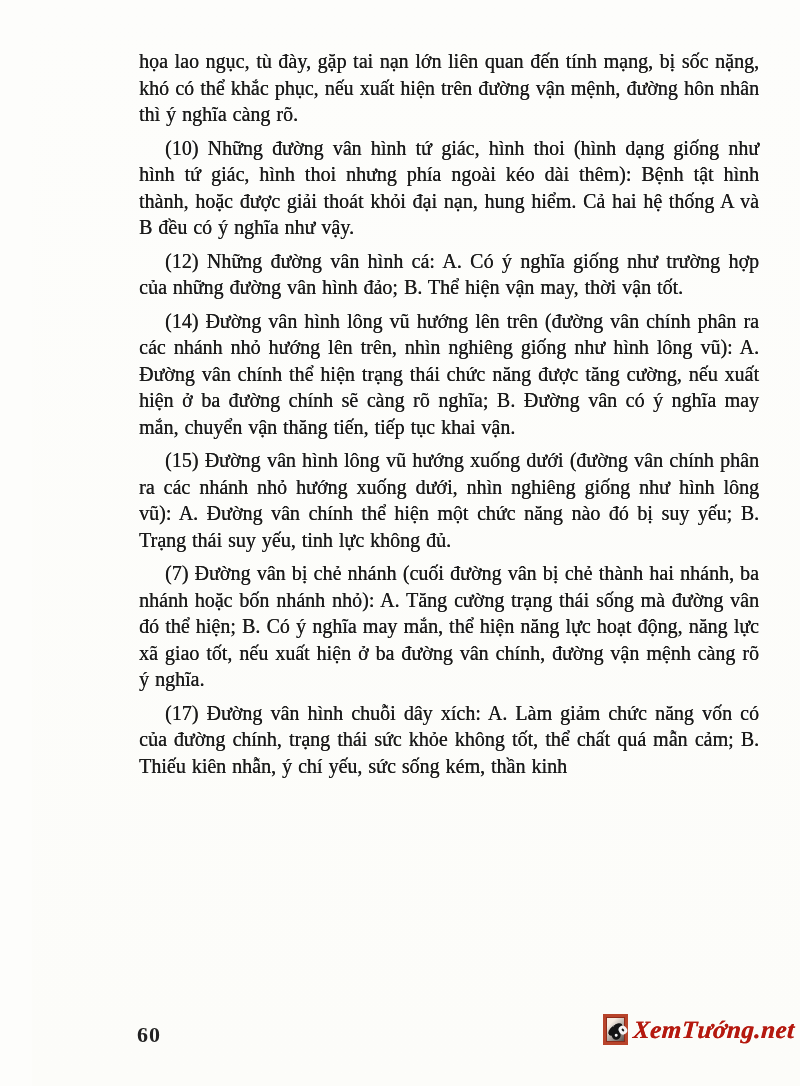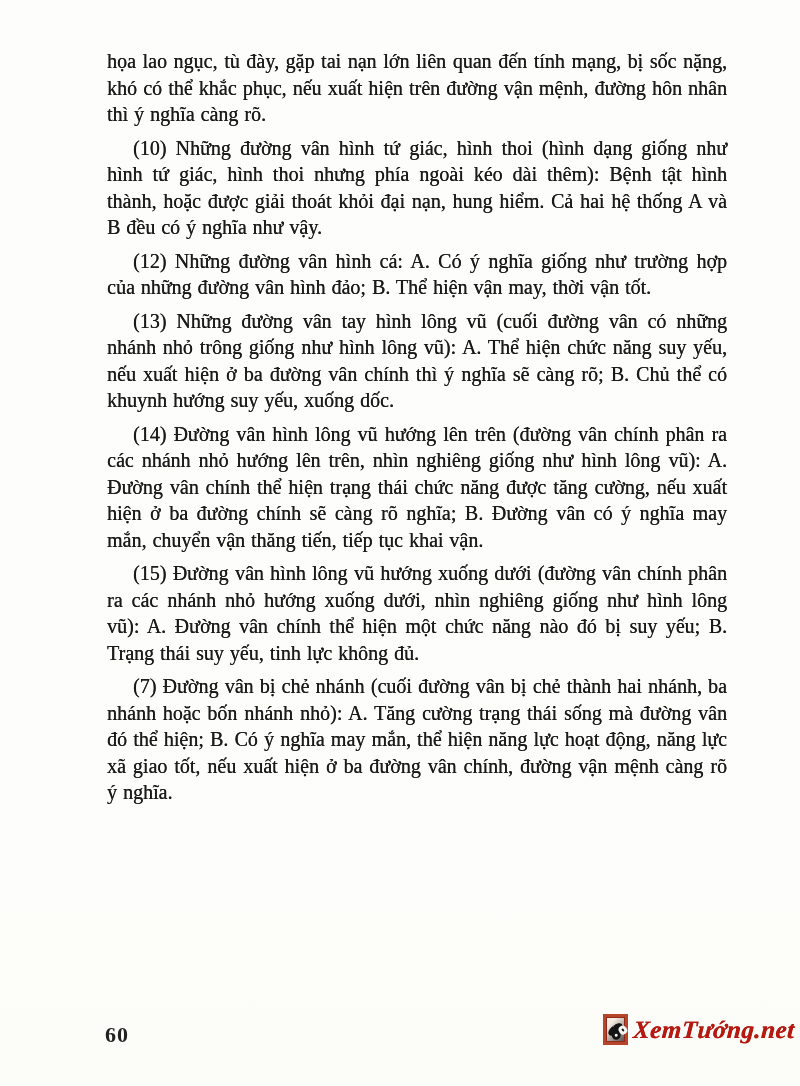--- a/index.html
+++ b/index.html
@@ -7,20 +7,21 @@
   body {
     background: #fdfdfb;
     font-family: "Liberation Serif", "DejaVu Serif", serif;
     position: relative;
     overflow: hidden;
   }
   .page {
     position: absolute;
     inset: 0;
     background: linear-gradient(180deg, #fdfdfb 0%, #fcfcf9 100%);
+    margin-left: 32px;
   }
   .text-block {
     position: absolute;
     left: 107px;
     top: 48px;
     width: 620px;
     font-size: 20px;
     line-height: 26.5px;
     color: #1b1b1b;
     text-align: justify;
@@ -112,24 +113,24 @@
 </style>
 </head>
 <body>
 
 <div class="page">
 
   <main class="text-block">
     <p class="para continued">họa lao ngục, tù đày, gặp tai nạn lớn liên quan đến tính mạng, bị sốc nặng, khó có thể khắc phục, nếu xuất hiện trên đường vận mệnh, đường hôn nhân thì ý nghĩa càng rõ.</p>
     <p class="para">(10) Những đường vân hình tứ giác, hình thoi (hình dạng giống như hình tứ giác, hình thoi nhưng phía ngoài kéo dài thêm): Bệnh tật hình thành, hoặc được giải thoát khỏi đại nạn, hung hiểm. Cả hai hệ thống A và B đều có ý nghĩa như vậy.</p>
     <p class="para">(12) Những đường vân hình cá: A. Có ý nghĩa giống như trường hợp của những đường vân hình đảo; B. Thể hiện vận may, thời vận tốt.</p>
-    <p class="para">(13) Những đường vân tay hình lông vũ (cuối đường vân có những nhánh nhỏ trông giống như hình lông vũ): A. Thể hiện chức năng suy yếu, nếu xuất hiện ở ba đường vân chính thì ý nghĩa sẽ càng rõ; B. Chủ thể có khuynh hướng suy yếu, xuống dốc.</p>
     <p class="para">(14) Đường vân hình lông vũ hướng lên trên (đường vân chính phân ra các nhánh nhỏ hướng lên trên, nhìn nghiêng giống như hình lông vũ): A. Đường vân chính thể hiện trạng thái chức năng được tăng cường, nếu xuất hiện ở ba đường chính sẽ càng rõ nghĩa; B. Đường vân có ý nghĩa may mắn, chuyển vận thăng tiến, tiếp tục khai vận.</p>
     <p class="para">(15) Đường vân hình lông vũ hướng xuống dưới (đường vân chính phân ra các nhánh nhỏ hướng xuống dưới, nhìn nghiêng giống như hình lông vũ): A. Đường vân chính thể hiện một chức năng nào đó bị suy yếu; B. Trạng thái suy yếu, tinh lực không đủ.</p>
     <p class="para">(7) Đường vân bị chẻ nhánh (cuối đường vân bị chẻ thành hai nhánh, ba nhánh hoặc bốn nhánh nhỏ): A. Tăng cường trạng thái sống mà đường vân đó thể hiện; B. Có ý nghĩa may mắn, thể hiện năng lực hoạt động, năng lực xã giao tốt, nếu xuất hiện ở ba đường vân chính, đường vận mệnh càng rõ ý nghĩa.</p>
+    <p class="para">(17) Đường vân hình chuỗi dây xích: A. Làm giảm chức năng vốn có của đường chính, trạng thái sức khỏe không tốt, thể chất quá mẫn cảm; B. Thiếu kiên nhẫn, ý chí yếu, sức sống kém, thần kinh</p>
   </main>
 
   <footer class="footer">
     <div class="page-number">60</div>
 
     <div class="watermark">
       <span class="yy-frame">
         <span class="yinyang"></span>
       </span>
       <span class="wm-text">XemTướng.net</span>

